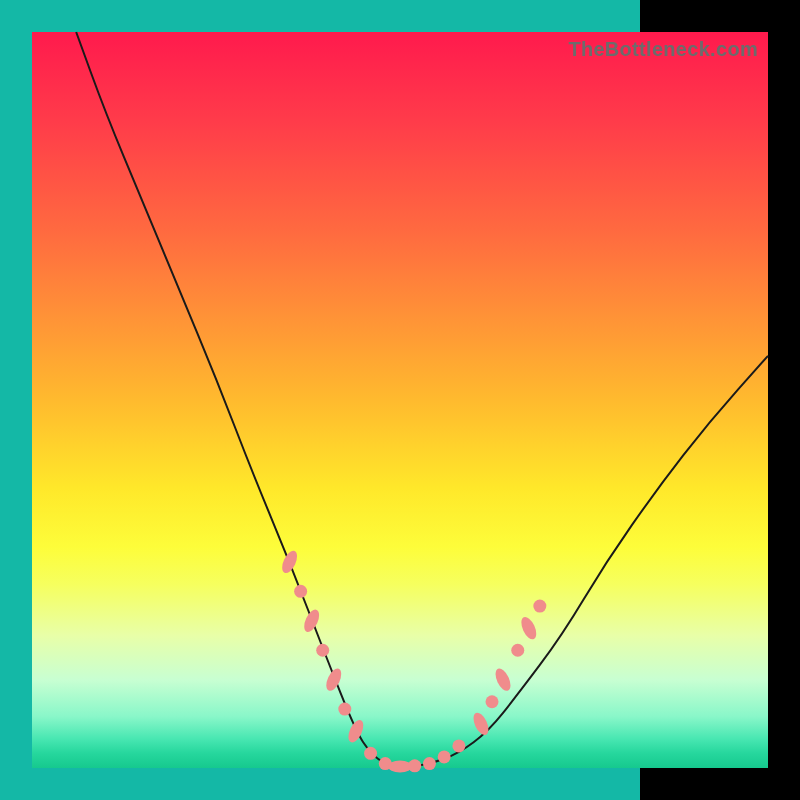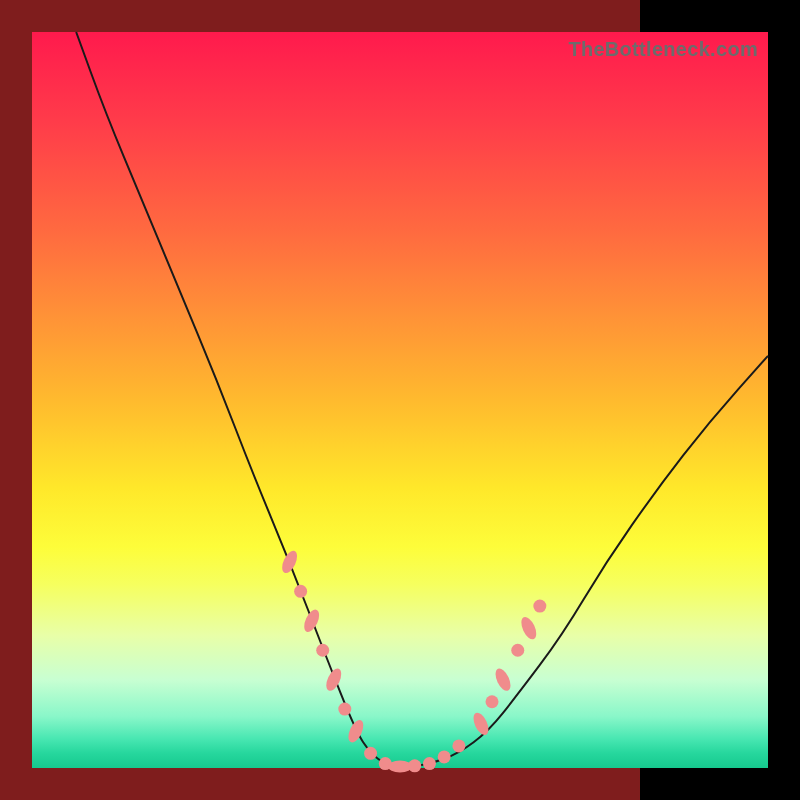--- a/index.html
+++ b/index.html
@@ -8,21 +8,21 @@
     width: 800px;
     height: 800px;
     background: #000;
     overflow: hidden;
     font-family: Arial, Helvetica, sans-serif;
   }
   .frame {
     position: relative;
     width: 640px;
     height: 800px;
-    background: #7f1d1d;
+    background: #14b8a6;
   }
   .plot-area {
     position: absolute;
     left: 32px;
     top: 32px;
     width: 736px;
     height: 736px;
     background: linear-gradient(
       to bottom,
       #ff1a4d 0%,

